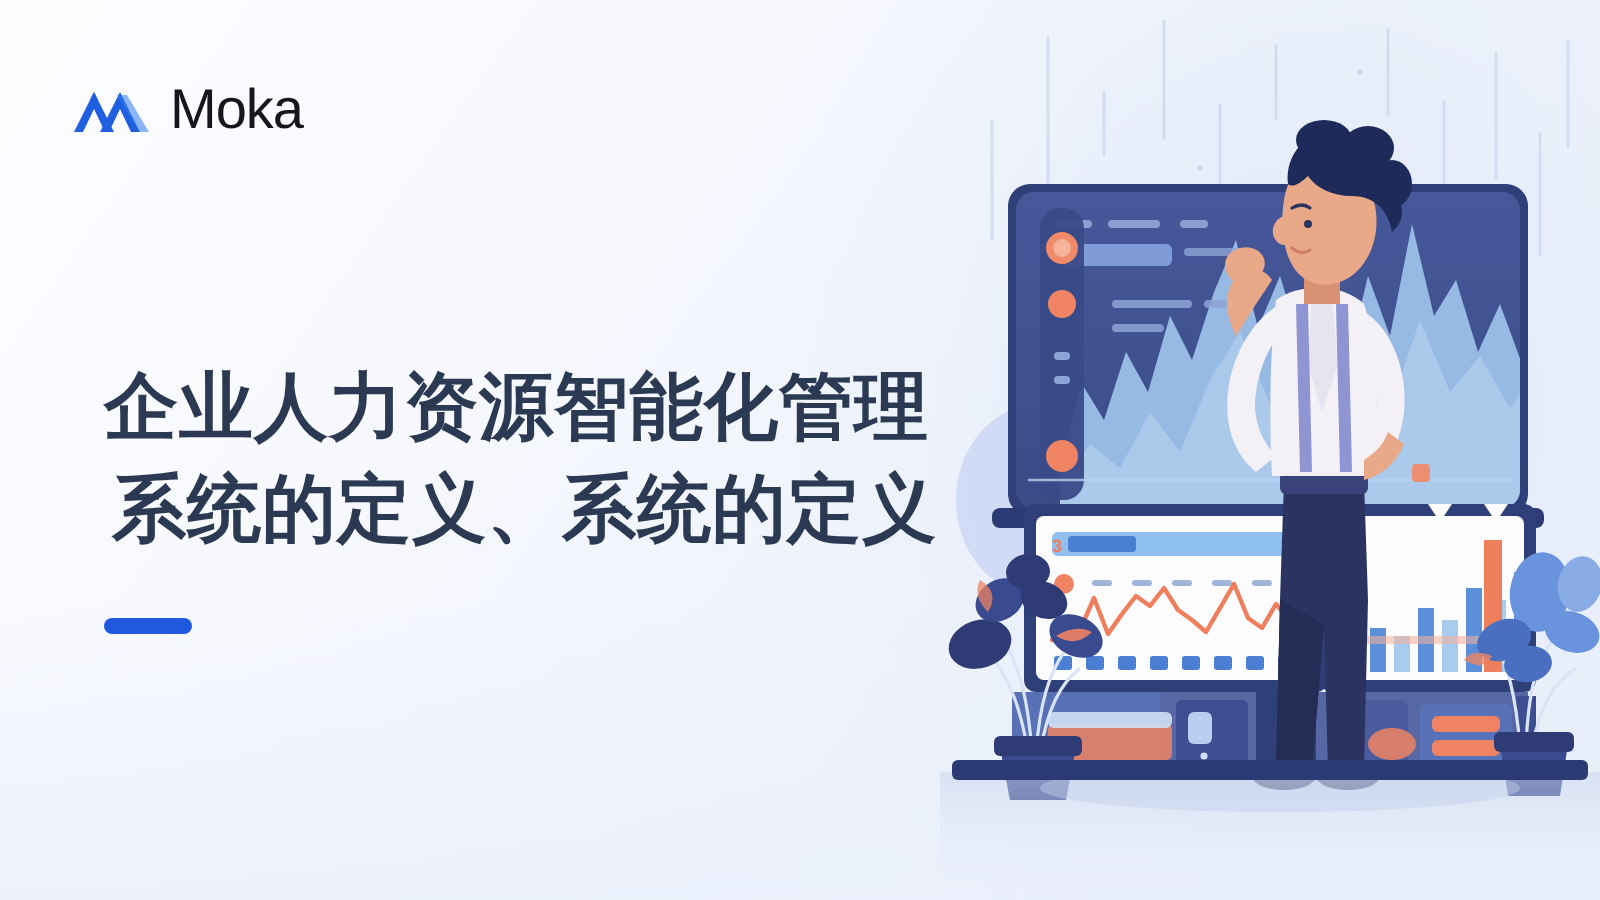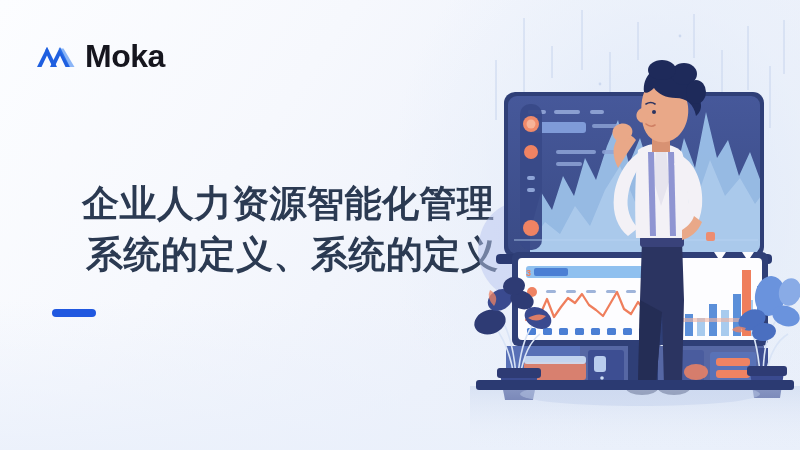--- a/index.html
+++ b/index.html
@@ -49,22 +49,22 @@
     display: flex;
     align-items: center;
     gap: 9px;
   }
   #logo .mark {
     display: block;
     width: 40px;
     height: 30px;
   }
   #logo .wordmark {
-    font-size: 32px;
-    font-weight: bold;
+    font-size: 28px;
+    font-weight: normal;
     letter-spacing: -0.5px;
     color: #16161e;
     line-height: 1;
     font-family: "Liberation Sans", "DejaVu Sans", sans-serif;
   }
 
   
   #headline {
     position: absolute;
     left: 52px;
@@ -72,21 +72,20 @@
     width: 520px;
   }
   #headline .line {
     font-size: 37px;
     font-weight: bold;
     color: #2b3a52;
     line-height: 1.38;
     letter-spacing: 0.5px;
     white-space: nowrap;
     font-family: "DejaVu Sans", "Liberation Sans", sans-serif;
-    margin-left: 30px;
   }
   #headline .line2 {
     padding-left: 4px;
   }
   #accent-bar {
     position: absolute;
     left: 52px;
     top: 309px;
     width: 44px;
     height: 8px;

